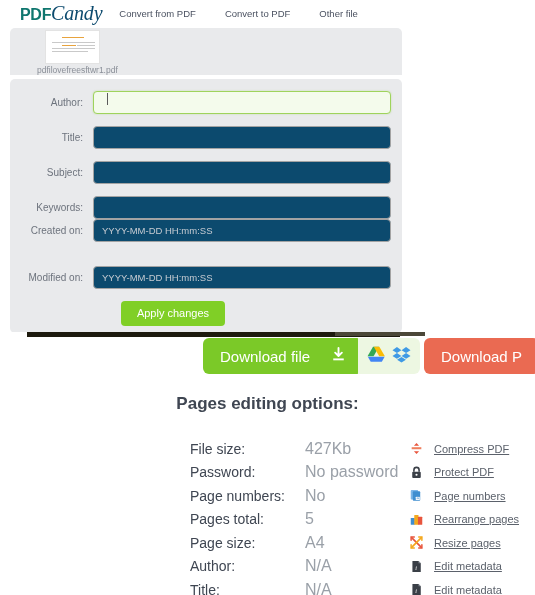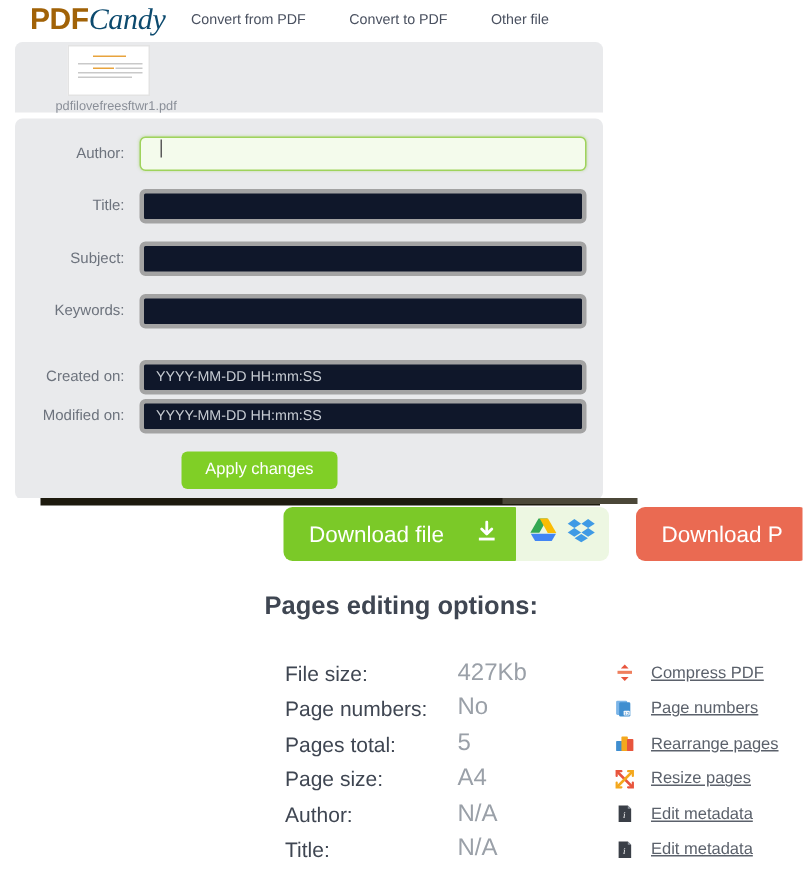--- a/index.html
+++ b/index.html
@@ -12,21 +12,21 @@
   .page { position: relative; width: 535px; height: 595px; background:#fff; }
 
   
   .header {
     position: absolute; left:0; top:0; width:535px; height:26px;
     display:flex; align-items:center;
   }
   .logo { margin-left:20px; display:flex; align-items:baseline; white-space:nowrap; }
   .logo-pdf {
     font-family:"Liberation Sans", sans-serif;
-    font-weight:bold; font-size:20px; color:#a16207; letter-spacing:-0.3px;
+    font-weight:bold; font-size:16px; color:#0f766e; letter-spacing:-0.3px;
   }
   .logo-candy {
     font-family:"Liberation Serif", serif;
     font-style:italic; font-size:20px; color:#0c4a6e; letter-spacing:-0.2px;
   }
   .nav { display:flex; align-items:center; margin-left:17px; gap:29px; }
   .nav a { font-size:9.5px; color:#4a5160; text-decoration:none; white-space:nowrap; }
 
   
   .editor-wrap {
@@ -53,21 +53,21 @@
     position:absolute; left:10px; top:51px; width:392px; height:254px;
     background:#e9eaec; border-radius:5px;
   }
   .row { position:absolute; left:0; width:392px; height:30px; display:flex; align-items:center; }
   .lbl {
     width:73px; text-align:right; font-size:10px; color:#6d737d;
     padding-right:0; white-space:nowrap;
   }
   .inp {
     margin-left:10px; width:298px; height:23px;
-    background:#0f172a; border:3px solid #a3a3a3; border-radius:4px;
+    background:#0c4a6e; border:1px solid #a3a3a3; border-radius:4px;
     font-size:9.5px; color:#9aa0a8; font-family:"Liberation Sans", sans-serif;
     padding:0 8px; outline:none;
   }
   .inp.focused {
     background:#f4fbec; border:1px solid #9fd35c;
     box-shadow:0 0 2px rgba(140,200,70,.4);
     color:#333;
   }
   .inp::placeholder { color:#c6cbd2; }
   .caret {
@@ -94,20 +94,21 @@
     position:absolute; left:0; top:332px; width:27px; height:5px; background:#ffffff;
   }
 
   
   .dl-row { position:absolute; left:189px; top:338px; height:36px; display:flex; align-items:center; }
   .dl-green {
     background:#7bc928; color:#ffffff; border:none; border-radius:6px;
     height:36px; padding:0 17px; font-size:15px; cursor:pointer;
     display:flex; align-items:center; gap:21px; white-space:nowrap;
     font-family:"Liberation Sans", sans-serif;
+    margin-left:14px;
   }
   .cloud-box {
     height:36px; background:#edf7e2; border-radius:0 6px 6px 0;
     display:flex; align-items:center; gap:6px; padding:0 9px; margin-left:-5px;
   }
   .dl-red {
     position:absolute; left:424px; top:338px; height:36px;
     background:#ea6a52; color:#fff; border:none; border-radius:6px;
     padding:0 17px; font-size:15px; cursor:pointer;
     display:flex; align-items:center; white-space:nowrap;
@@ -175,21 +176,21 @@
       <div class="row" style="top:78px;">
         <div class="lbl">Subject:</div>
         <input class="inp" placeholder="" style="">
       </div>
 
       <div class="row" style="top:113px;">
         <div class="lbl">Keywords:</div>
         <input class="inp" placeholder="" style="">
       </div>
 
-      <div class="row" style="top:157px;">
+      <div class="row" style="top:136px;">
         <div class="lbl">Created on:</div>
         <input class="inp" placeholder="YYYY-MM-DD HH:mm:SS" style="">
       </div>
 
       <div class="row" style="top:183px;">
         <div class="lbl">Modified on:</div>
         <input class="inp" placeholder="YYYY-MM-DD HH:mm:SS" style="">
       </div>
 
       <div class="apply-wrap">
@@ -244,20 +245,32 @@
       <div class="opt-icon">
         <svg width="13" height="13" viewBox="0 0 14 14">
           <path d="M7 1 L4.2 4 L9.8 4 Z" fill="#e8553d"></path>
           <rect x="1.8" y="5.6" width="10.4" height="2.2" fill="#ef7f5e"></rect>
           <path d="M7 13 L4.2 10 L9.8 10 Z" fill="#e8553d"></path>
         </svg>
       </div>
       <div class="opt-link">Compress PDF</div>
     </div>
 
+    <div class="opt-row">
+      <div class="opt-key">Password:</div>
+      <div class="opt-val">No password</div>
+      <div class="opt-icon">
+        <svg width="13" height="13" viewBox="0 0 14 14">
+          <path d="M4.2 6.2 L4.2 4.3 A2.8 2.8 0 0 1 9.8 4.3 L9.8 6.2" stroke="#3a3f47" stroke-width="1.7" fill="none"></path>
+          <rect x="2.4" y="6.2" width="9.2" height="6.6" rx="1" fill="#3a3f47"></rect>
+          <circle cx="7" cy="9.4" r="1.15" fill="#fff"></circle>
+        </svg>
+      </div>
+      <div class="opt-link">Protect PDF</div>
+    </div>
 
     <div class="opt-row">
       <div class="opt-key">Page numbers:</div>
       <div class="opt-val">No</div>
       <div class="opt-icon">
         <svg width="13" height="13" viewBox="0 0 14 14">
           <rect x="0.8" y="1.2" width="8" height="10.2" rx="1" fill="#7bb5e8"></rect>
           <rect x="3" y="2.4" width="8" height="10.2" rx="1" fill="#3f8ed0"></rect>
           <rect x="6.2" y="8.4" width="4.4" height="3.4" rx="0.6" fill="#f5f7fa"></rect>
           <text x="8.4" y="11.2" font-size="3.2" fill="#3f8ed0" text-anchor="middle" font-family="Liberation Sans, sans-serif">12</text>

